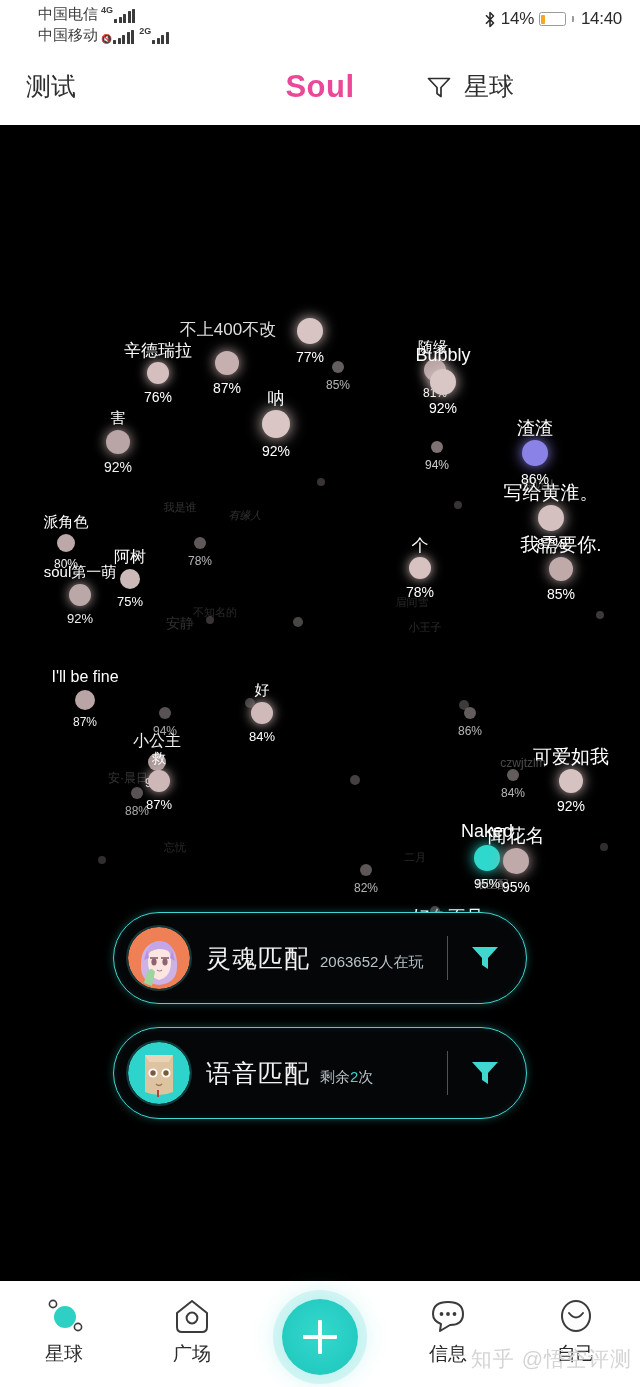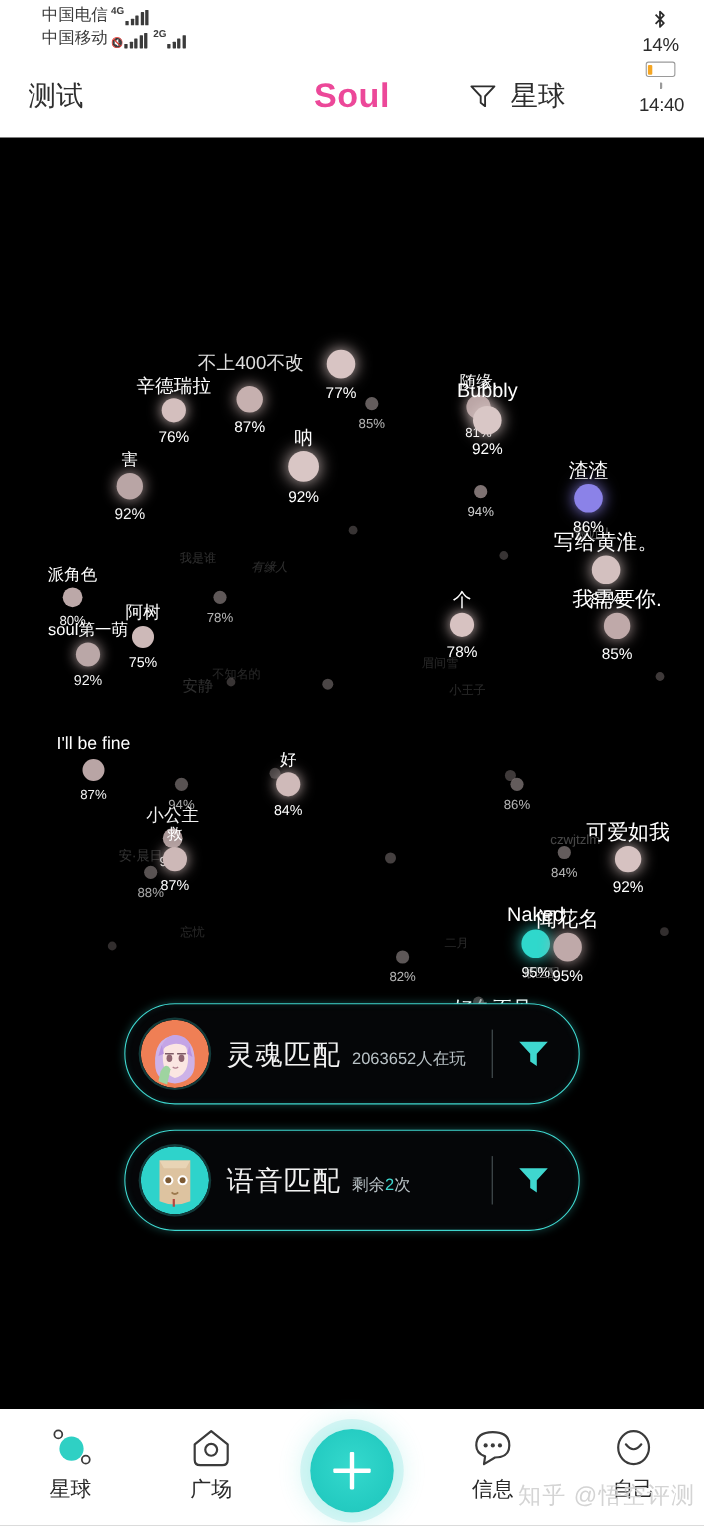--- a/index.html
+++ b/index.html
@@ -20,21 +20,21 @@
   .carrier-col{ display:flex; flex-direction:column; }
   .carrier-row{ display:flex; align-items:center; height:21px; }
   .carrier-name{ font-size:15px; color:#3b3b3b; letter-spacing:0; line-height:21px; }
   .sig-wrap{ display:flex; align-items:flex-end; margin-left:3px; height:18px; }
   .gen-tag{ font-size:9px; color:#3b3b3b; font-weight:bold; align-self:flex-start; margin-right:1px;}
   .bars{ display:flex; align-items:flex-end; gap:1.5px; height:14px; }
   .bars i{ display:block; width:3px; background:#3b3b3b; border-radius:.5px; }
   .b1{height:4px}.b2{height:6px}.b3{height:9px}.b4{height:12px}.b5{height:14px}
   .mute-ic{ font-size:9px; color:#3b3b3b; margin-right:1px; }
 
-  .sb-right{ position:absolute; right:18px; top:9px; display:flex; align-items:center; gap:5px;flex-direction:column; }
+  .sb-right{ position:absolute; right:18px; top:9px; display:flex; align-items:center; gap:5px; }
   .bt-ic{ width:12px; height:17px; position:relative; }
   .bt-ic svg{ display:block; }
   .batt-pct{ font-size:17px; color:#2b2b2b; letter-spacing:-.3px; }
   .batt-body{
     width:27px; height:14px; border:1.5px solid #9a9a9a; border-radius:2.5px;
     position:relative; display:flex; align-items:center; padding:1.5px;
   }
   .batt-fill{ height:100%; background:#f5a623; border-radius:1px; }
   .batt-cap{ width:2px; height:6px; background:#9a9a9a; border-radius:0 1px 1px 0; margin-left:1px; }
   .clock{ font-size:17px; color:#2b2b2b; margin-left:2px; letter-spacing:-.3px; }
@@ -193,21 +193,21 @@
     <div class="star-label" style="left: 540px; top: 352px; font-size: 12px; opacity: 0.33;">最近人</div>
     <div class="star-label" style="left: 492px; top: 752px; font-size: 11px; opacity: 0.45;">最匹配</div>
     <div class="star-label" style="left: 523px; top: 631px; font-size: 12px; opacity: 0.28;">czwjtzlm</div>
     <div class="star-label" style="left: 245px; top: 383px; font-size: 11px; opacity: 0.18; font-style: italic;">有缘人</div>
     <div class="star-label" style="left: 180px; top: 375px; font-size: 11px; opacity: 0.18;">我是谁</div>
     <div class="star-label" style="left: 180px; top: 490px; font-size: 14px; opacity: 0.18;">安静</div>
     <div class="star-label" style="left: 128px; top: 645px; font-size: 12px; opacity: 0.2;">安·晨日</div>
     <div class="star-label" style="left: 425px; top: 495px; font-size: 11px; opacity: 0.16;">小王子</div>
     <div class="star-label" style="left: 415px; top: 690px; font-size: 11px; opacity: 0.16; margin-top: 35px;">二月</div>
     <div class="star-label" style="left: 215px; top: 480px; font-size: 11px; opacity: 0.15;">不知名的</div>
-    <div class="star-label" style="left: 400px; top: 470px; font-size: 11px; opacity: 0.15;">眉间雪</div>
+    <div class="star-label" style="left: 412px; top: 470px; font-size: 11px; opacity: 0.15;">眉间雪</div>
     <div class="star-label" style="left: 175px; top: 715px; font-size: 11px; opacity: 0.15;">忘忧</div>
     <div class="star-label" style="left: 228px; top: 193px; font-size: 17px; opacity: 0.87;">不上400不改</div>
     <div class="star" style="width: 26px; height: 26px; left: 297px; top: 193px; background: rgb(216, 196, 195); opacity: 1; box-shadow: rgb(216, 196, 195) 0px 0px 14.3px;"></div>
     <div class="star-pct" style="left: 310px; top: 224px; font-size: 14px; opacity: 1;">77%</div>
     <div class="star" style="width: 22px; height: 22px; left: 147px; top: 237px; background: rgb(212, 191, 190); opacity: 1; box-shadow: rgb(212, 191, 190) 0px 0px 12.1px;"></div>
     <div class="star-label" style="left: 158px; top: 198px; font-size: 17px; opacity: 1; margin-top: 16px;">辛德瑞拉</div>
     <div class="star-pct" style="left: 158px; top: 264px; font-size: 14px; opacity: 1;">76%</div>
     <div class="star" style="width: 24px; height: 24px; left: 215px; top: 226px; background: rgb(198, 176, 175); opacity: 1; box-shadow: rgb(198, 176, 175) 0px 0px 13.2px;"></div>
     <div class="star-pct" style="left: 227px; top: 255px; font-size: 14px; opacity: 1;">87%</div>
     <div class="star" style="width: 22px; height: 22px; left: 424px; top: 234px; background: rgb(185, 164, 164); opacity: 1; box-shadow: rgb(185, 164, 164) 0px 0px 12.1px;"></div>

